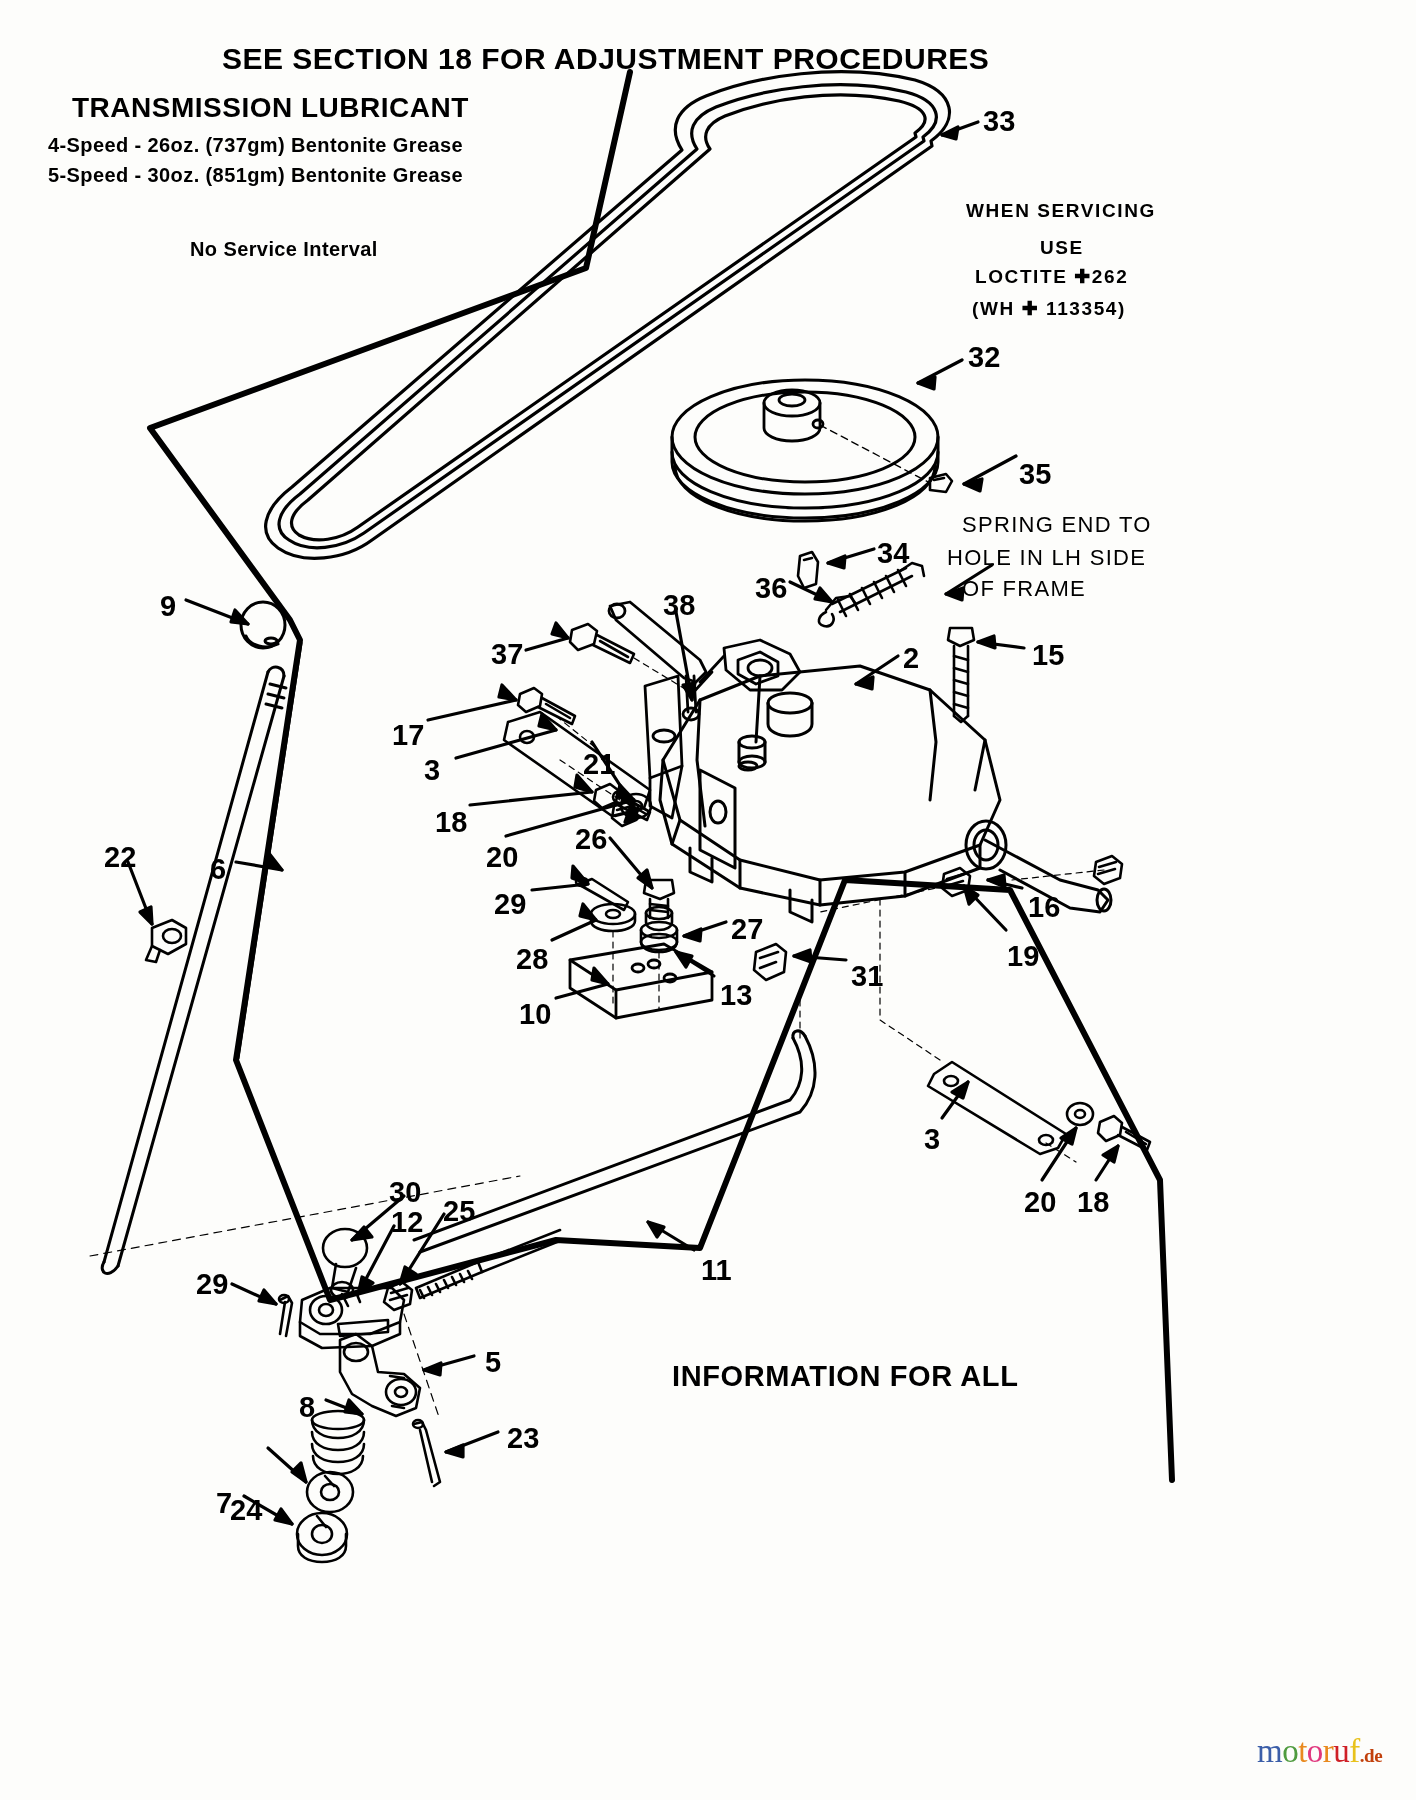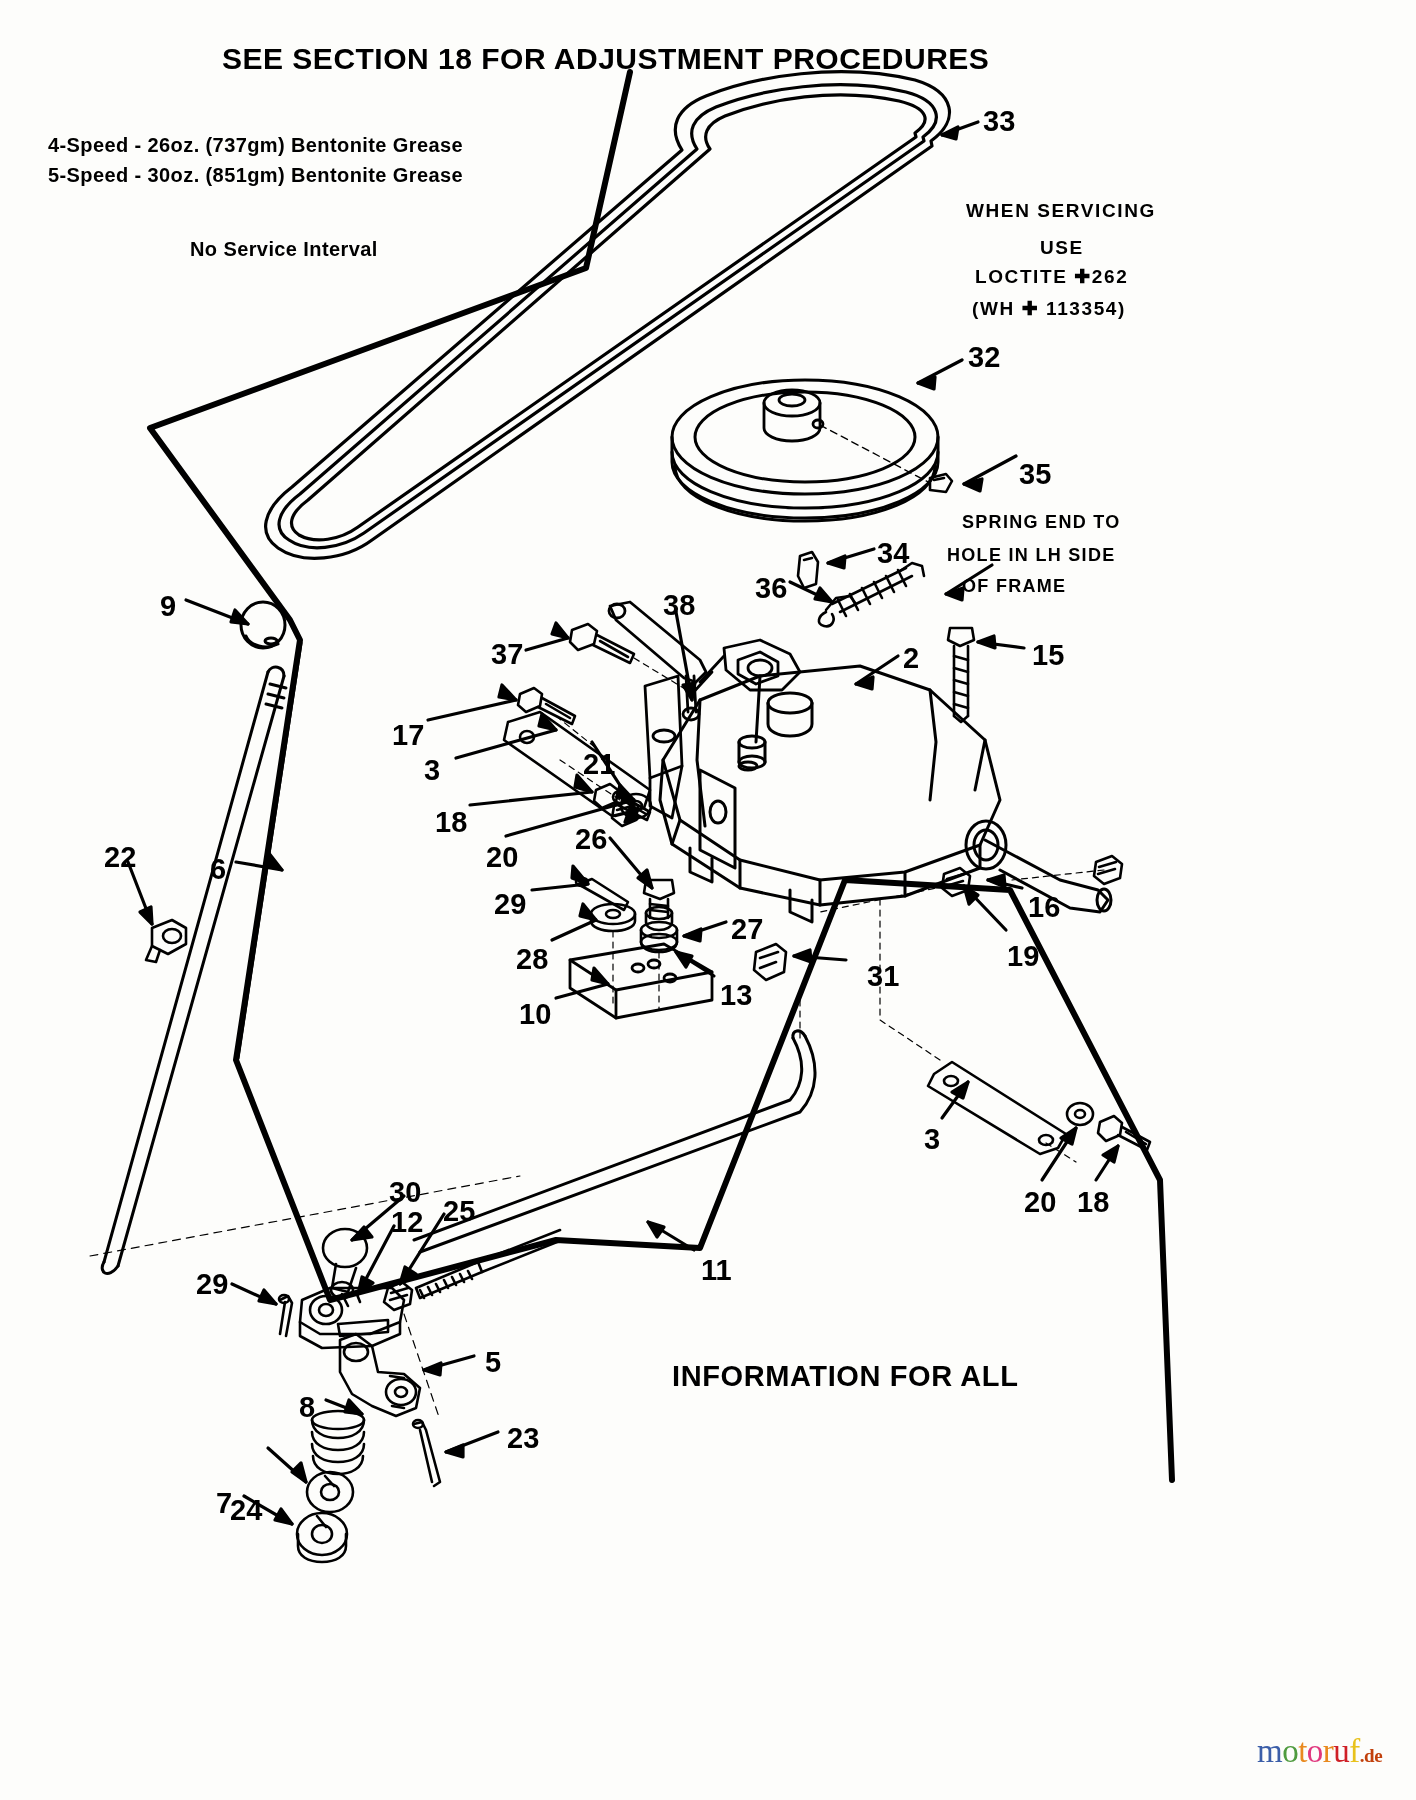--- a/index.html
+++ b/index.html
@@ -21,21 +21,21 @@
   .hdr-sub{
     font-size:28px;font-weight:bold;letter-spacing:0.5px;
   }
   .spec{
     font-size:20px;font-weight:bold;letter-spacing:0.4px;
   }
   .note-line{
     font-size:19px;font-weight:bold;letter-spacing:1.6px;
   }
   .note-small{
-    font-size:18px;font-weight:bold;letter-spacing:1.3px;
+    font-size:22px;font-weight:normal;letter-spacing:1.3px;
   }
   .footer-line{
     font-size:29px;font-weight:bold;letter-spacing:0.6px;
   }
   .callout{
     position:absolute;font-size:29px;font-weight:bold;
     font-family:"Liberation Sans", sans-serif;
     line-height:1;
   }
 
@@ -509,20 +509,21 @@
 
         <path d="M992,565 L946,594" fill="none"></path>
         <path d="M946,594 l17,-6 l-1,12 z"></path>
       </g>
 
     </g>
   </svg>
 
   <div class="txt hdr-main" style="left:222px;top:42px;">SEE SECTION 18 FOR ADJUSTMENT PROCEDURES</div>
 
+  <div class="txt hdr-sub" style="left:72px;top:92px;">TRANSMISSION LUBRICANT</div>
 
   <div class="txt spec" style="left:48px;top:134px;">4-Speed - 26oz. (737gm) Bentonite Grease</div>
 
   <div class="txt spec" style="left:48px;top:164px;">5-Speed - 30oz. (851gm) Bentonite Grease</div>
 
   <div class="txt spec" style="left:190px;top:238px;">No Service Interval</div>
 
   <div class="txt note-line" style="left:966px;top:200px;">WHEN SERVICING</div>
   <div class="txt note-line" style="left:1040px;top:237px;">USE</div>
   <div class="txt note-line" style="left:975px;top:265px;">LOCTITE ✚262</div>
@@ -552,21 +553,21 @@
       <div class="callout" style="left: 486px; top: 843px;">20</div>
       <div class="callout" style="left: 575px; top: 825px;">26</div>
       <div class="callout" style="left: 104px; top: 843px;">22</div>
       <div class="callout" style="left: 210px; top: 855px;">6</div>
       <div class="callout" style="left: 494px; top: 890px;">29</div>
       <div class="callout" style="left: 516px; top: 945px;">28</div>
       <div class="callout" style="left: 1028px; top: 893px;">16</div>
       <div class="callout" style="left: 1007px; top: 942px;">19</div>
       <div class="callout" style="left: 731px; top: 915px;">27</div>
       <div class="callout" style="left: 720px; top: 981px;">13</div>
-      <div class="callout" style="left: 851px; top: 962px; margin-left: 16px;">31</div>
+      <div class="callout" style="left: 851px; top: 962px;">31</div>
       <div class="callout" style="left: 519px; top: 1000px;">10</div>
       <div class="callout" style="left: 924px; top: 1125px;">3</div>
       <div class="callout" style="left: 1024px; top: 1188px;">20</div>
       <div class="callout" style="left: 1077px; top: 1188px;">18</div>
       <div class="callout" style="left: 389px; top: 1178px;">30</div>
       <div class="callout" style="left: 391px; top: 1208px;">12</div>
       <div class="callout" style="left: 443px; top: 1197px;">25</div>
       <div class="callout" style="left: 701px; top: 1256px;">11</div>
       <div class="callout" style="left: 196px; top: 1270px;">29</div>
       <div class="callout" style="left: 485px; top: 1348px;">5</div>

